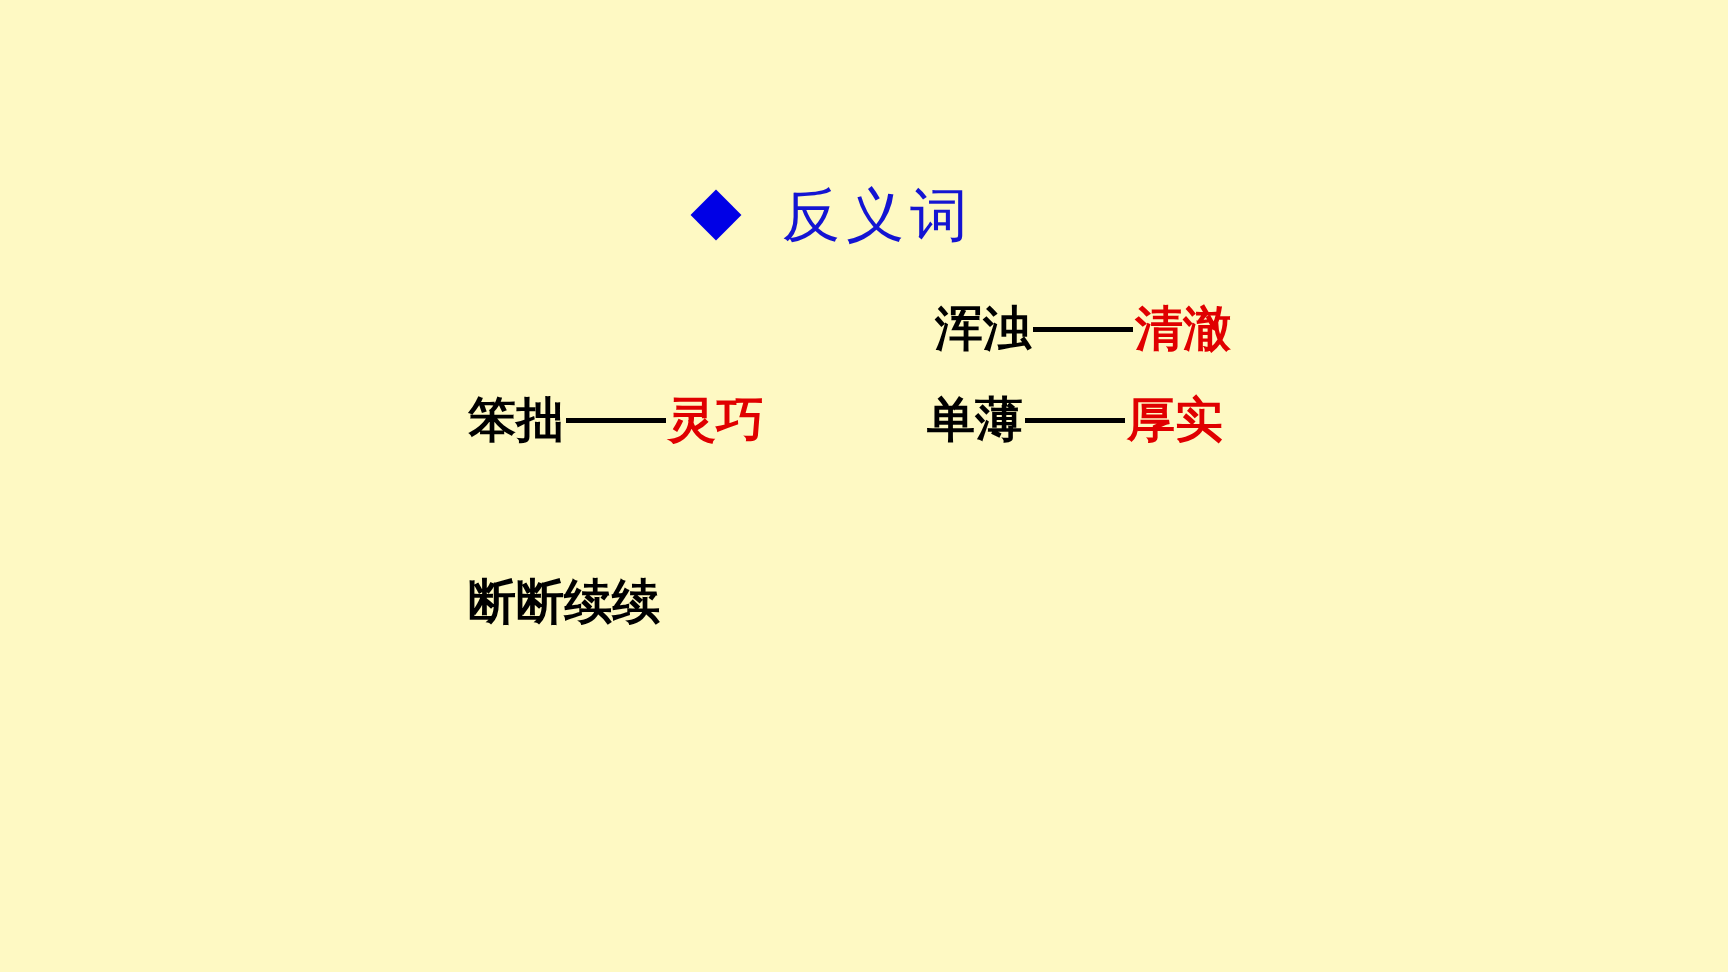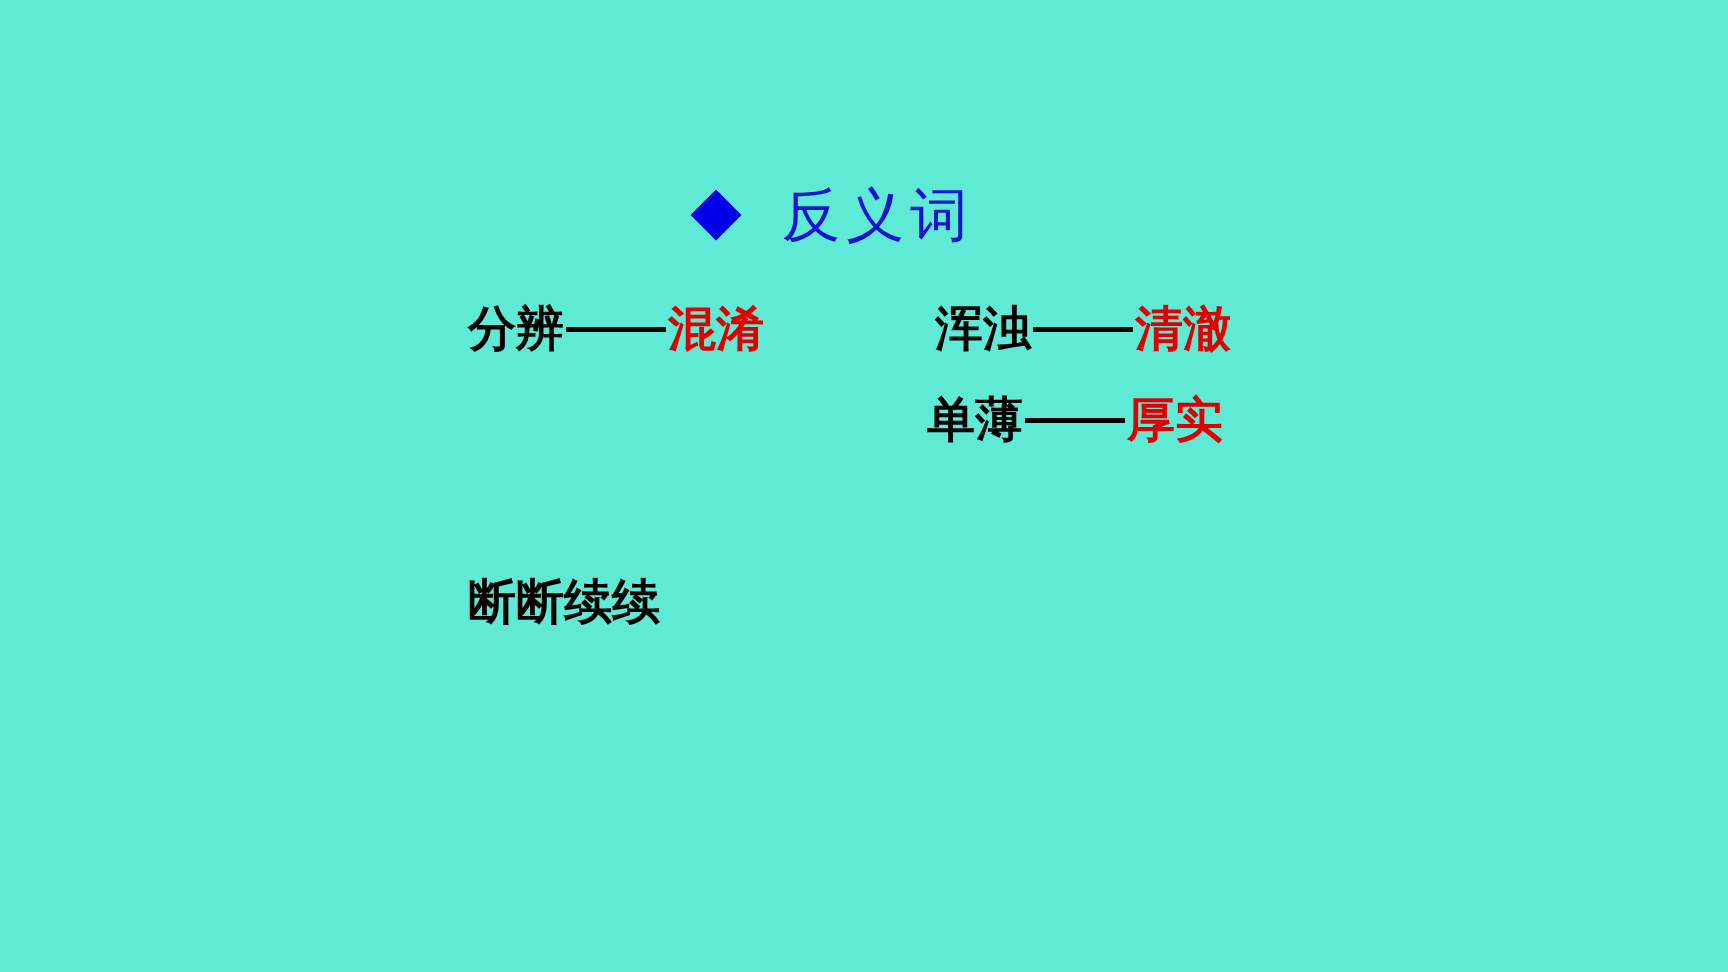--- a/index.html
+++ b/index.html
@@ -12,21 +12,21 @@
       height: 972px;
       position: relative;
       overflow: hidden;
       font-family: "DejaVu Sans", "Liberation Sans", sans-serif;
     }
     .slide {
       position: absolute;
       left: 0; top: 0;
       width: 1728px;
       height: 972px;
-      background: #5eead4;
+      background: #fef9c3;
     }
     .title-row {
       position: absolute;
       left: 690px;
       top: 180px;
       height: 70px;
       display: flex;
       align-items: center;
     }
     .diamond {
@@ -68,31 +68,31 @@
 </head>
 <body>
 
 <div class="slide">
 
   <div class="title-row">
     <span class="diamond"></span>
     <span class="title-text" style="color:#1414d2">反义词</span>
   </div>
 
-  <div class="pair" style="left:468px; top:300px;">
-    <span class="word-black">分辨</span>
-    <span class="dash"></span>
-    <span class="word-red">混淆</span>
-  </div>
   <div class="pair" style="left:927px; top:300px;margin-left:8px;">
     <span class="word-black">浑浊</span>
     <span class="dash"></span>
     <span class="word-red">清澈</span>
   </div>
 
+  <div class="pair" style="left:468px; top:391px;">
+    <span class="word-black">笨拙</span>
+    <span class="dash"></span>
+    <span class="word-red">灵巧</span>
+  </div>
   <div class="pair" style="left:927px; top:391px;">
     <span class="word-black">单薄</span>
     <span class="dash"></span>
     <span class="word-red">厚实</span>
   </div>
 
 
   <div class="pair" style="left:468px; top:573px;flex-direction:column;">
     <span class="word-black">断断续续</span>
     <span class="dash"></span>

